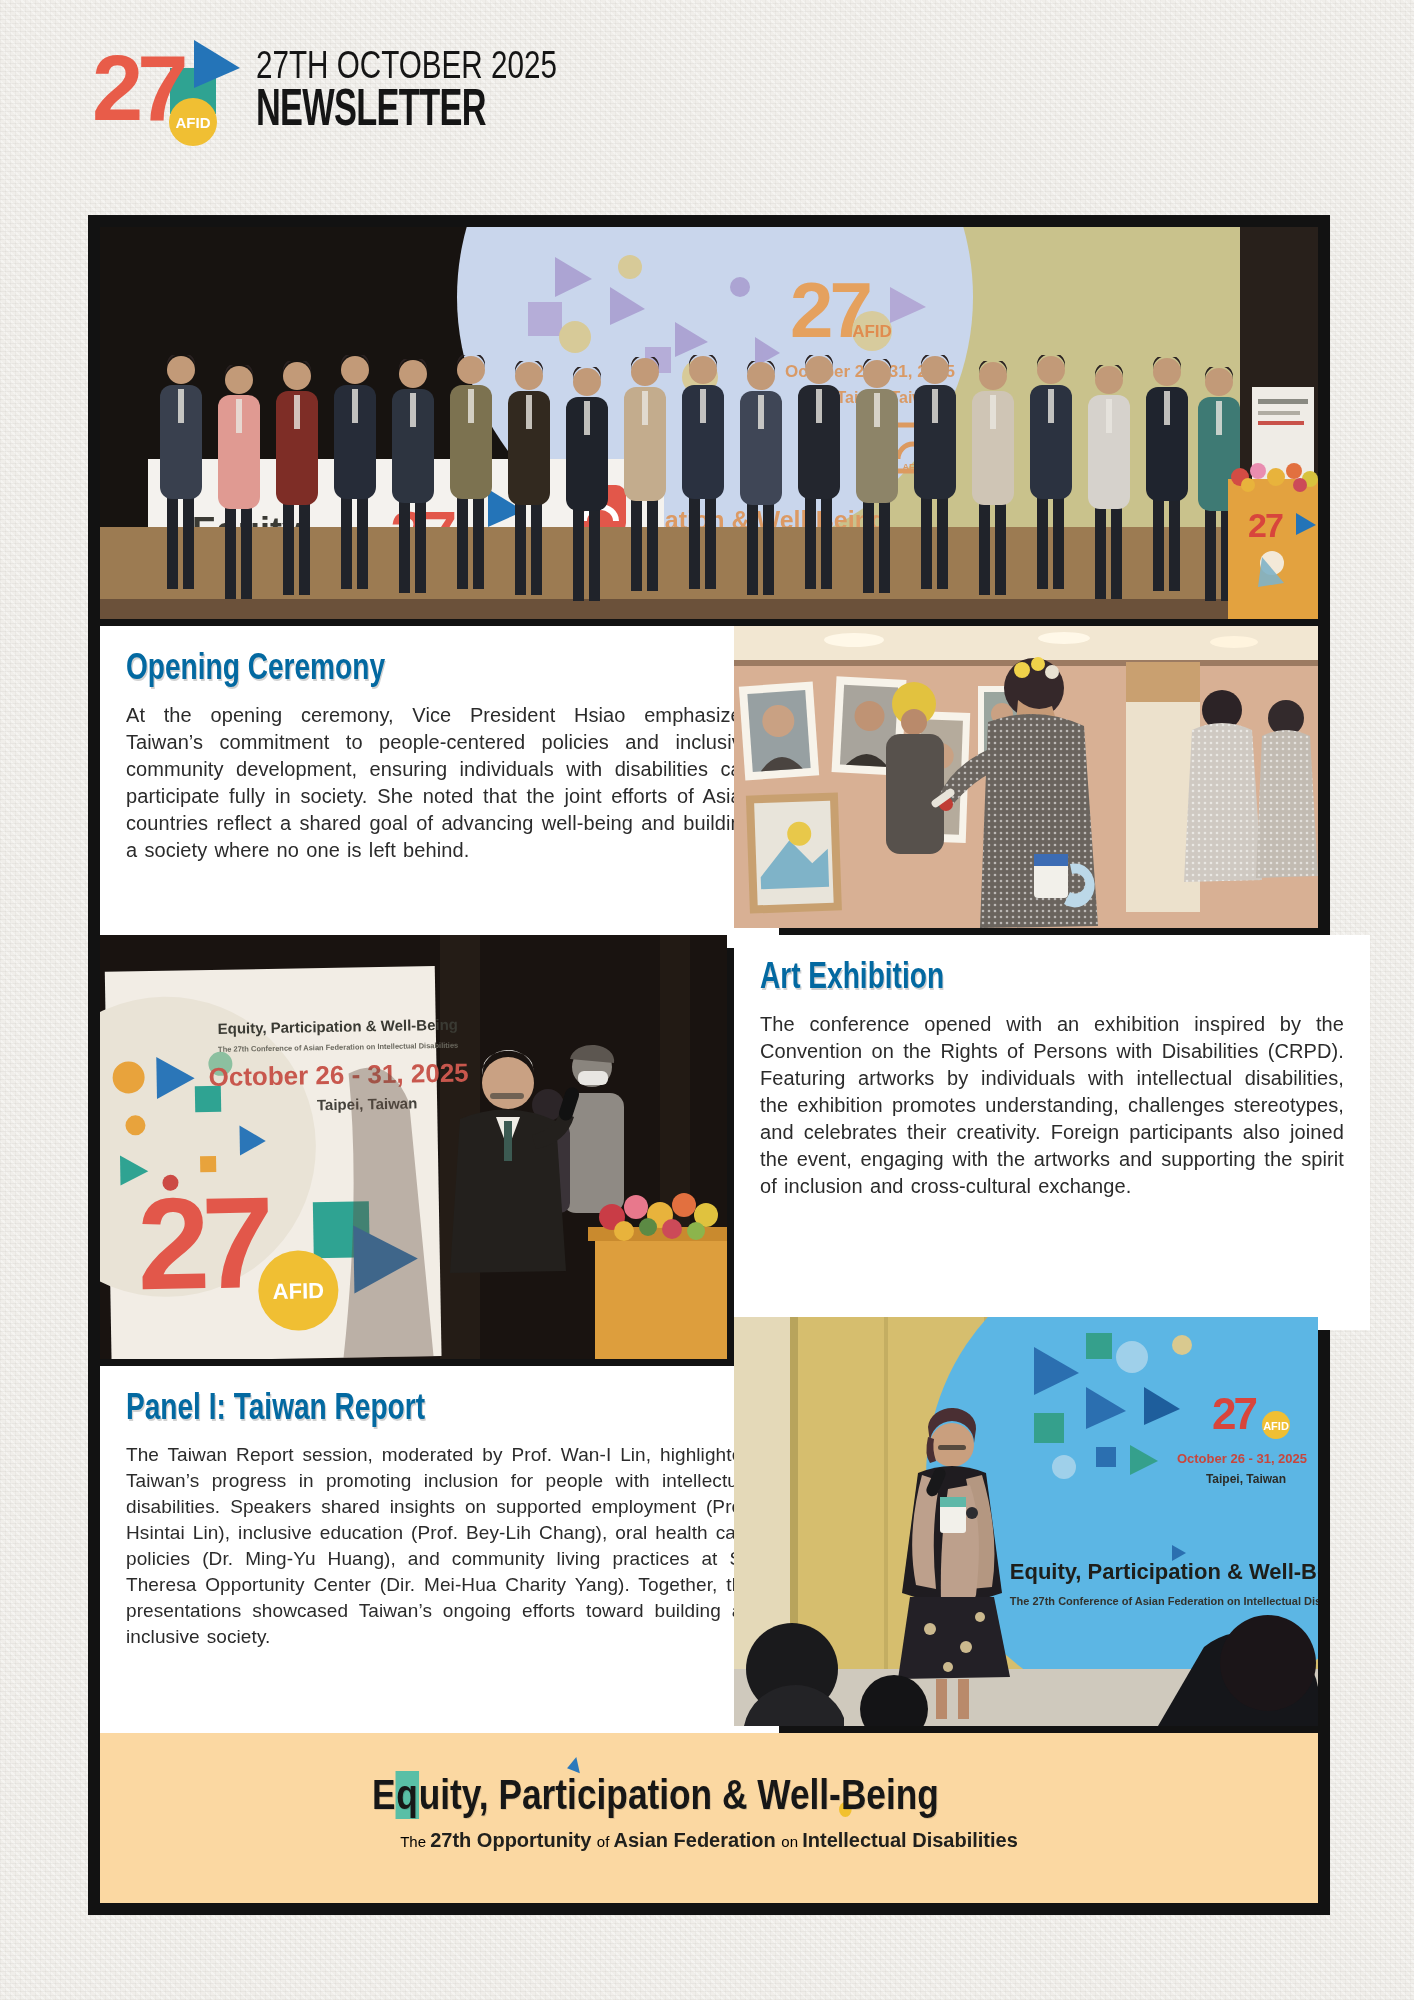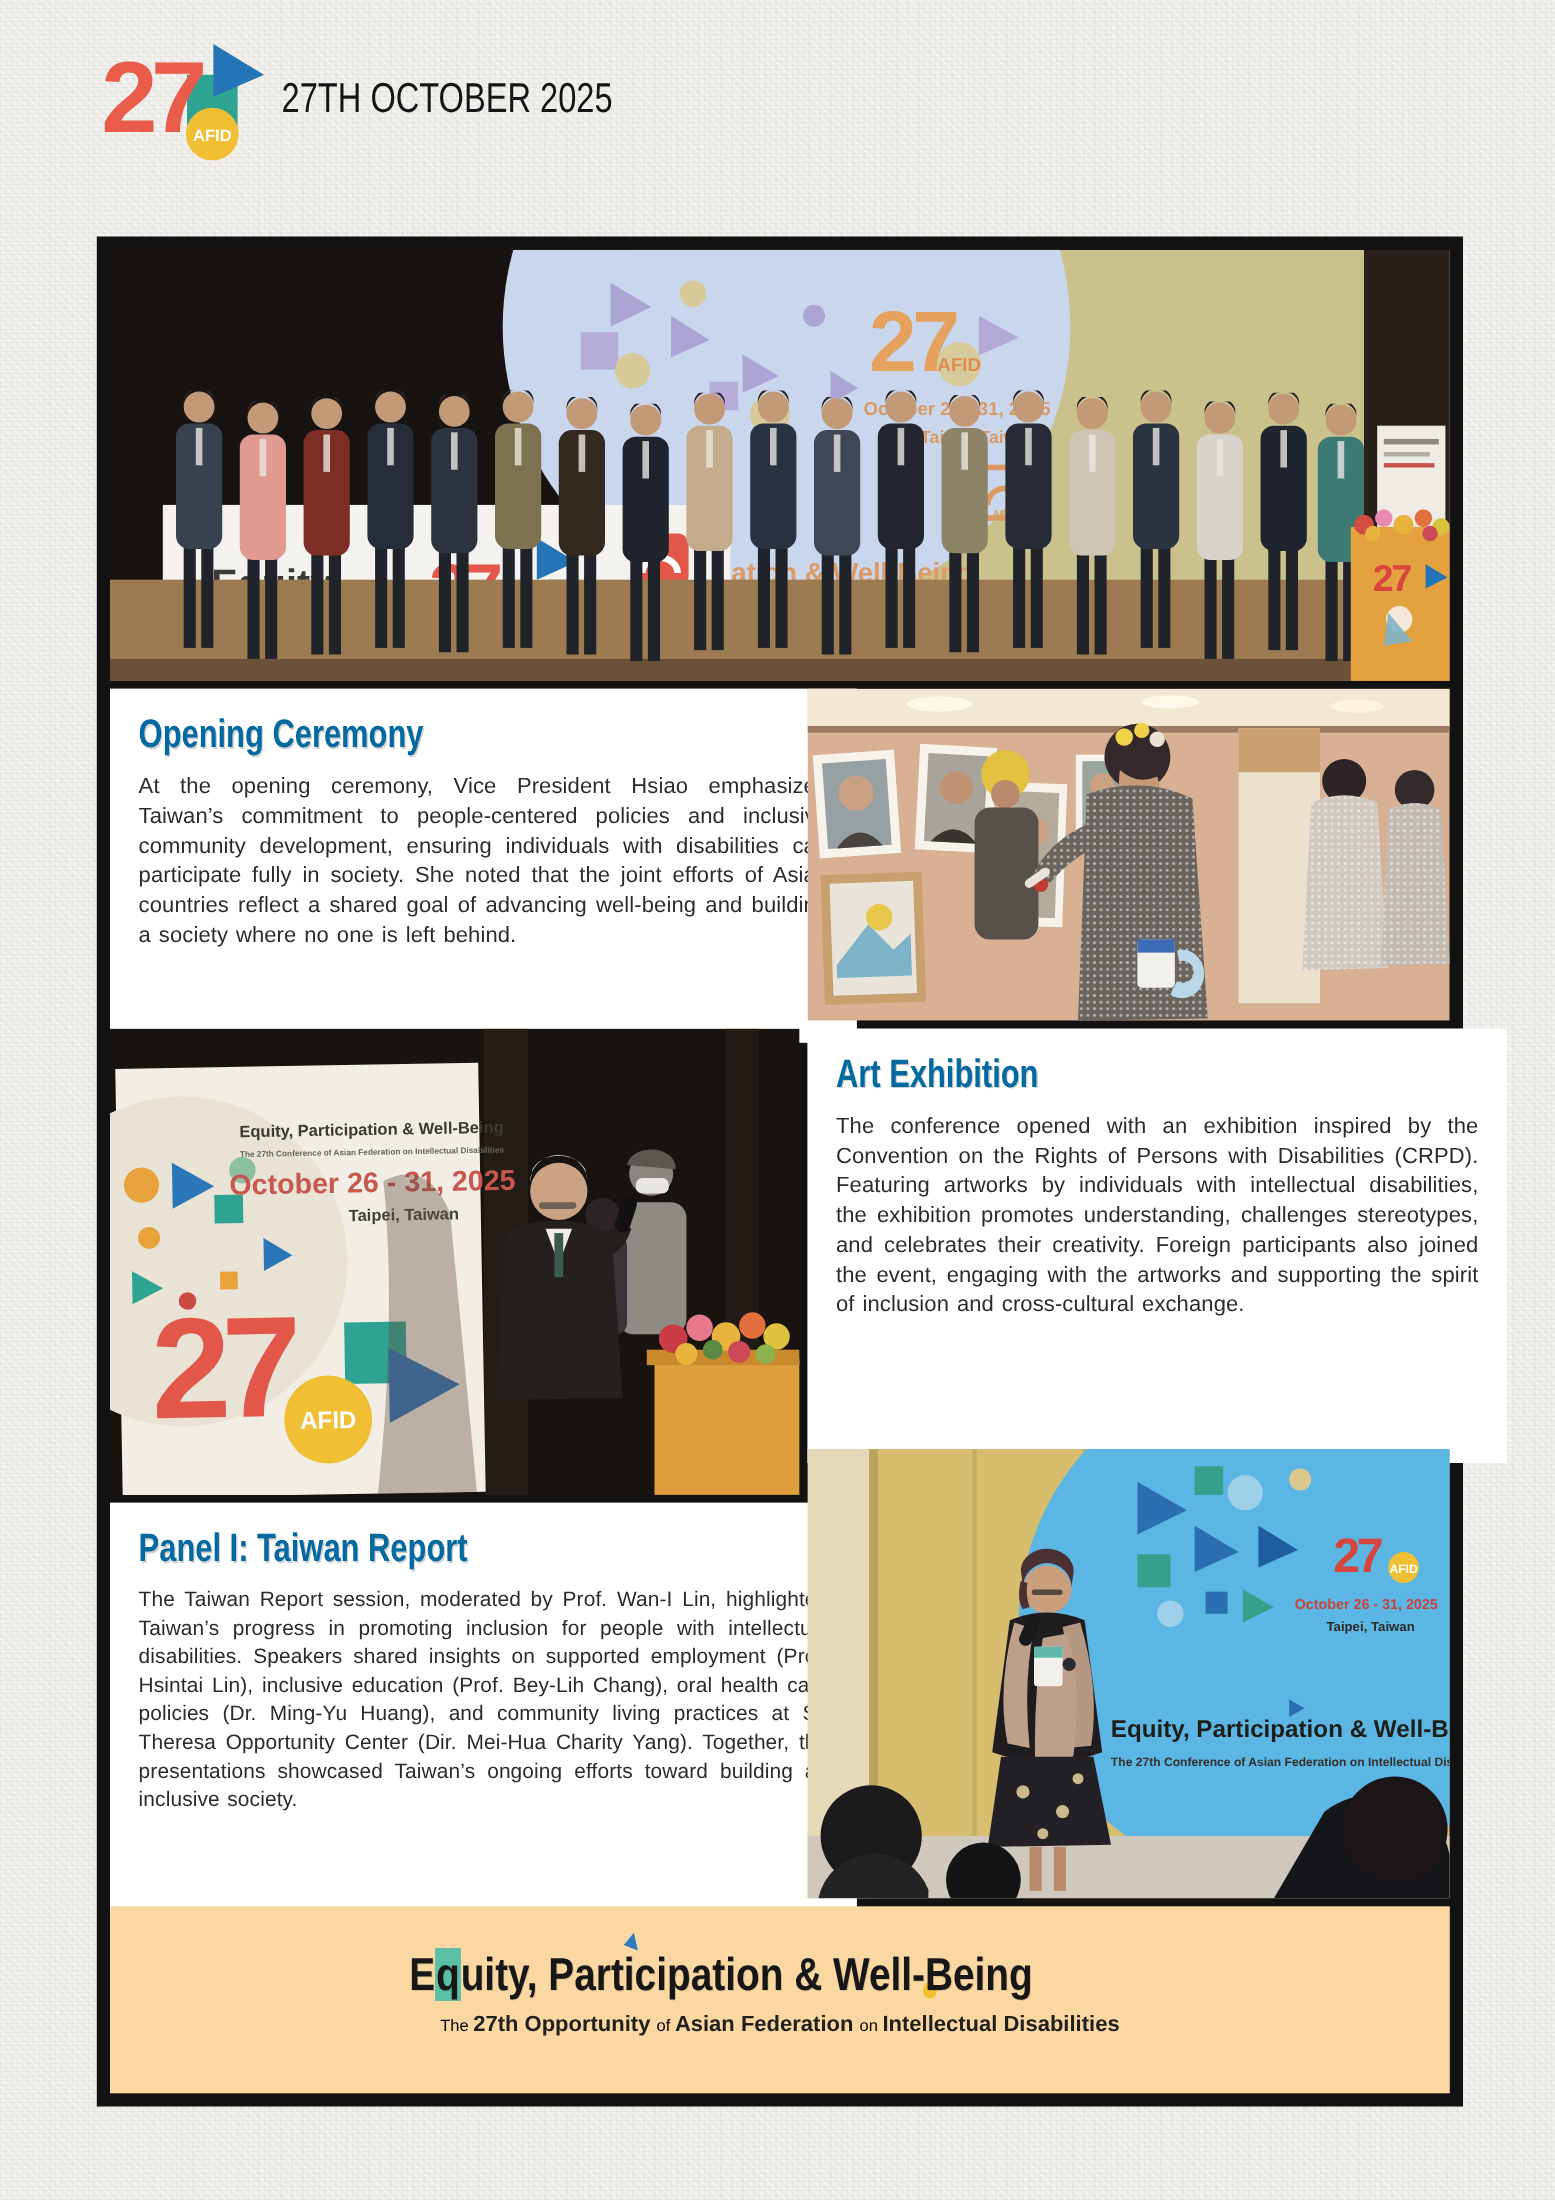--- a/index.html
+++ b/index.html
@@ -59,20 +59,21 @@
 <div class="masthead">
   <svg width="152" height="112" viewBox="0 0 152 112">
     <rect x="80" y="34" width="46" height="46" fill="#2fa392"></rect>
     <text x="2" y="86" font-size="92" font-weight="bold" fill="#e85c49" letter-spacing="-6">27</text>
     <polygon points="104,6 150,34 104,54" fill="#2474b8"></polygon>
     <circle cx="103" cy="88" r="24" fill="#f0bf33"></circle>
     <text x="103" y="94" font-size="15" font-weight="bold" fill="#ffffff" text-anchor="middle">AFID</text>
   </svg>
   <div class="masthead-text">
     <div class="mh-date"><span class="cond">27TH OCTOBER 2025</span></div>
+    <div class="mh-title"><span class="cond">NEWSLETTER</span></div>
   </div>
 </div>
 
 <div class="frame">
 
   <div class="cell ph1">
     <svg width="1218" height="392" viewBox="0 0 1218 392">
       <defs>
         <symbol id="person" width="46" height="240">
           <rect x="9" y="138" width="11" height="96" fill="#20232a"></rect>

